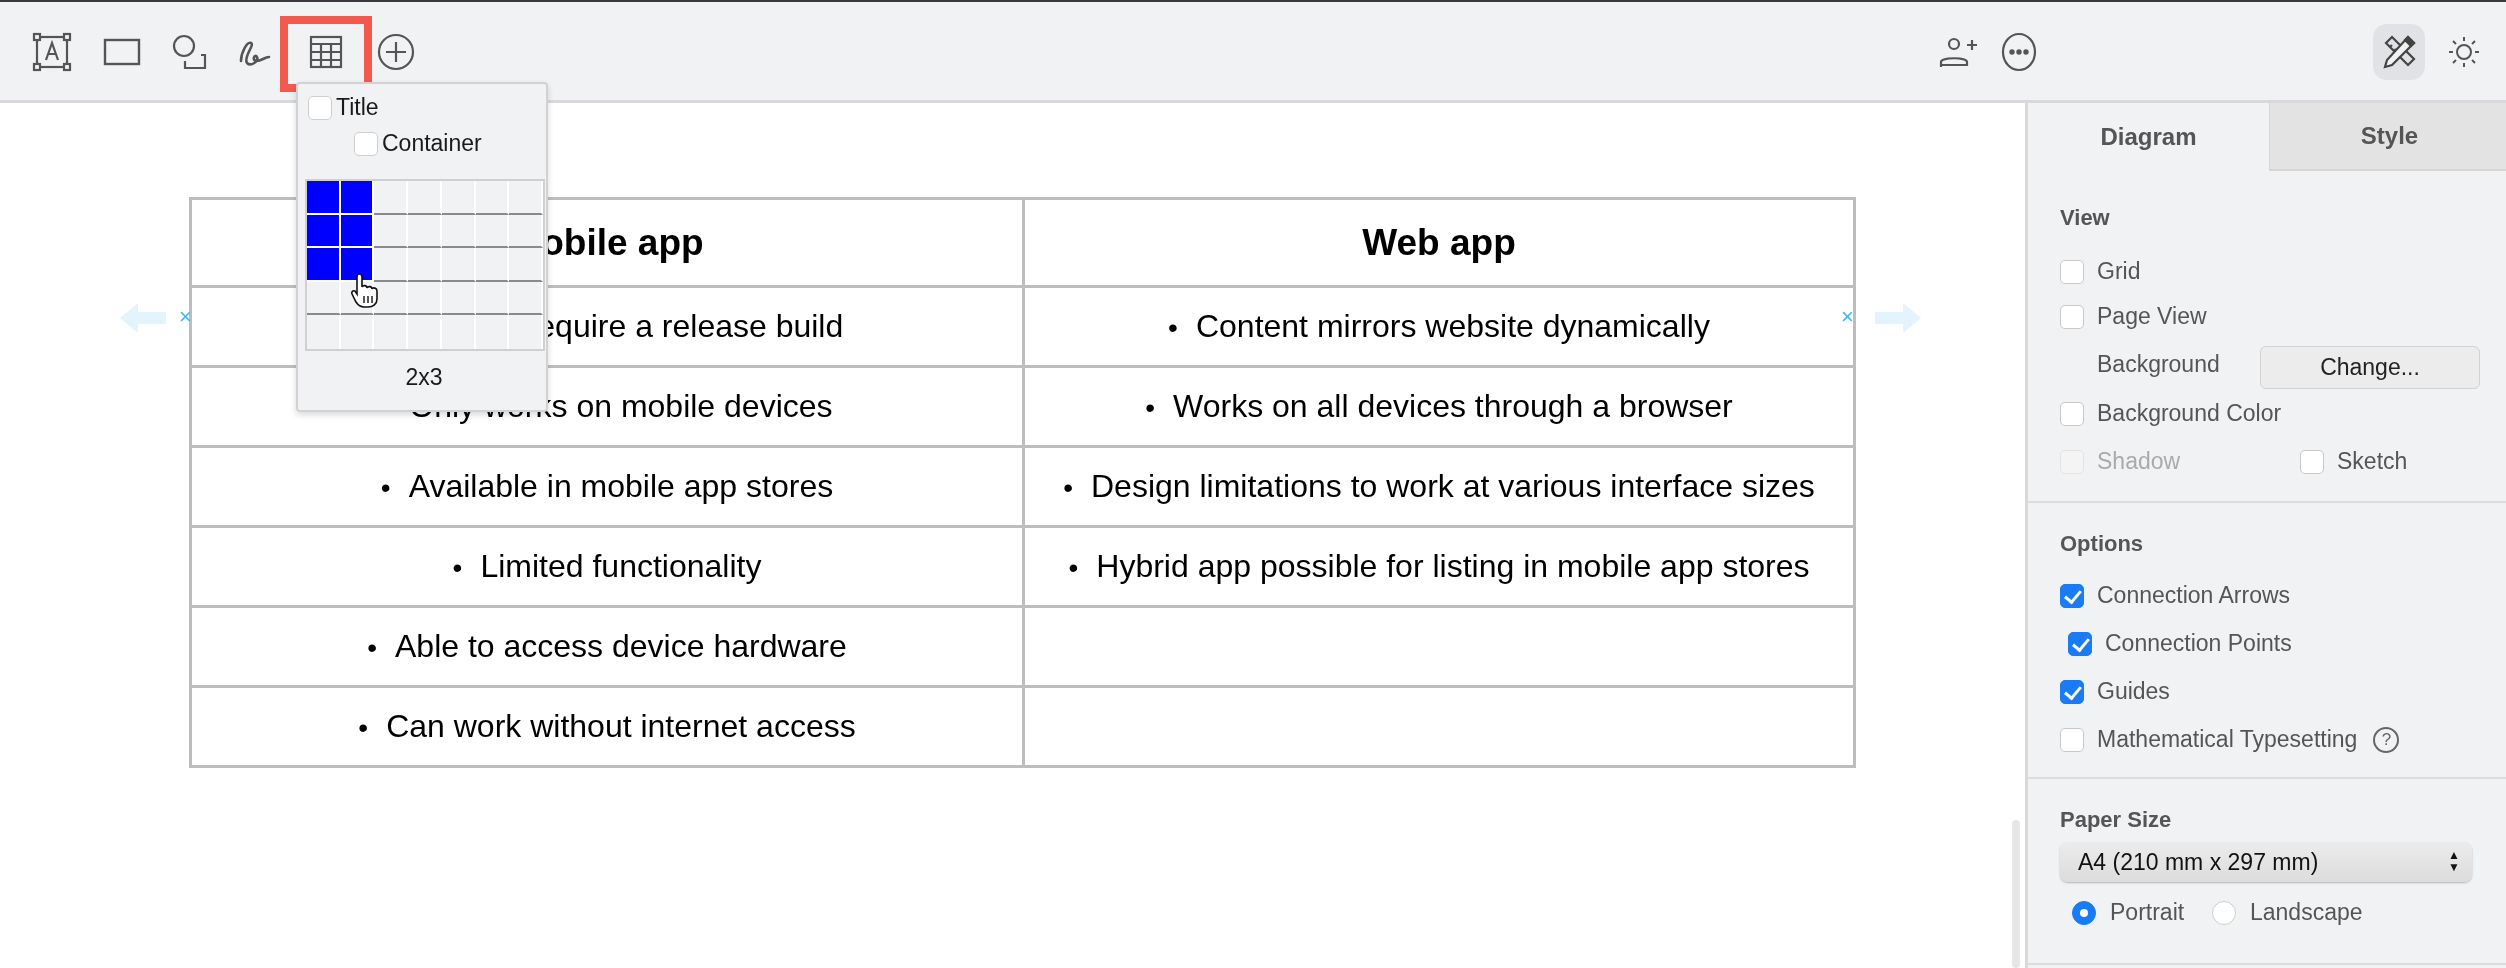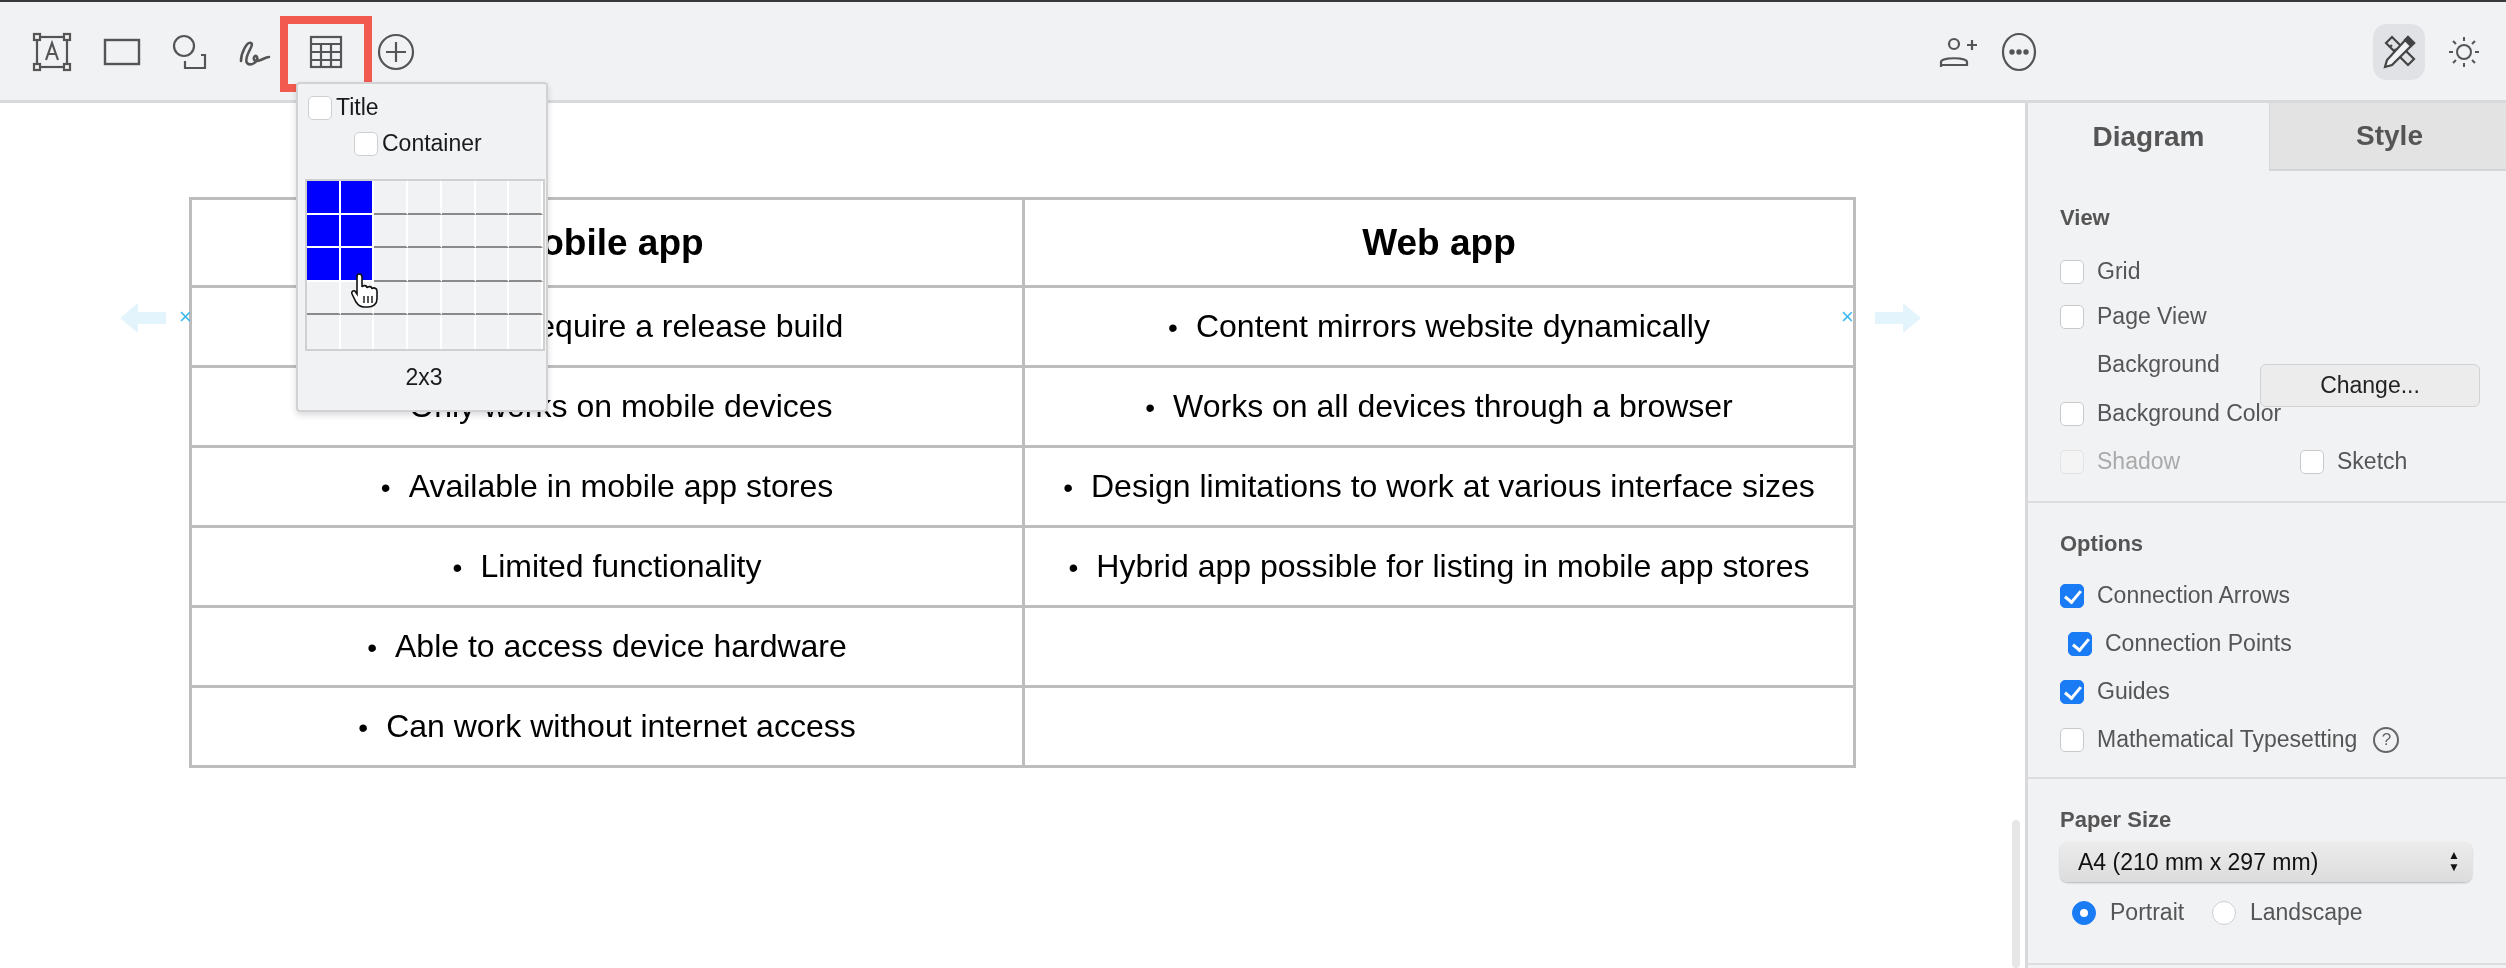--- a/index.html
+++ b/index.html
@@ -27,32 +27,32 @@
   .popup-check { position: absolute; left: 10px; display: flex; align-items: center; font-size: 23px; color: #1a1a1a; }
   .popup-check .box { width: 24px; height: 24px; border: 1px solid #cfcfcf; border-radius: 5px; background: #fff; margin-right: 4px; }
   .grid { position: absolute; left: 7px; top: 95px; width: 240px; height: 172px; border: 2px solid #d0d0d0; display: grid; grid-template-columns: repeat(7, 1fr); grid-template-rows: repeat(5, 1fr); background: #f1f2f4; }
   .gcell { border-right: 2px solid #ffffff; border-bottom: 2px solid #8a8a8a; }
   .gcell.sel { background: #0000ff; border-right-color: #ffffff; border-bottom-color: #ffffff; }
   .gcell.lastrow { border-bottom: none; }
   .popup-size { position: absolute; left: 0; top: 280px; width: 252px; text-align: center; font-size: 23px; color: #1a1a1a; }
   .cursor { position: absolute; left: 350px; top: 272px; width: 30px; height: 36px; }
 
   .panel { position: absolute; left: 2025px; top: 103px; width: 481px; height: 865px; background: #f1f2f4; border-left: 3px solid #d9d9db; }
-  .tab { position: absolute; top: 0; height: 68px; display: flex; align-items: center; justify-content: center; font-weight: bold; font-size: 28px; color: #555; cursor: pointer; }
+  .tab { position: absolute; top: 0; height: 68px; display: flex; align-items: center; justify-content: center; font-weight: bold; font-size: 24px; color: #555; cursor: pointer; }
   .tab-diagram { left: 0; width: 241px; background: #f1f2f4; }
   .tab-style { left: 241px; width: 240px; background: #e3e3e3; border-bottom: 2px solid #d6d6d6; border-left: 1px solid #d6d6d6; }
   .sec-title { position: absolute; left: 32px; font-weight: bold; font-size: 22px; color: #555; }
   .row { position: absolute; display: flex; align-items: center; font-size: 23px; color: #555; }
   .cb { width: 24px; height: 24px; border: 1px solid #c9c9c9; border-radius: 5px; background: #fff; margin-right: 13px; flex-shrink: 0; }
   .cb.disabled { background: #f4f4f4; border-color: #e3e3e3; }
   .cb.checked { background: #1a7cf5; border-color: #1a7cf5; position: relative; }
   .cb.checked::after { content: ""; position: absolute; left: 7px; top: 2px; width: 7px; height: 13px; border: solid #fff; border-width: 0 3px 3px 0; transform: rotate(40deg); }
   .muted { color: #aaa; }
   .divider { position: absolute; left: 0; width: 481px; height: 2px; background: #dcdcdc; }
-  .btn-change { position: absolute; left: 232px; top: 243px; width: 220px; height: 43px; border: 1px solid #d2d2d2; border-radius: 6px; background: #ececec; font-size: 23px; color: #222; display: flex; align-items: center; justify-content: center; cursor: pointer; margin-top: 18px; }
+  .btn-change { position: absolute; left: 232px; top: 243px; width: 220px; height: 43px; border: 1px solid #d2d2d2; border-radius: 6px; background: #ececec; font-size: 23px; color: #222; display: flex; align-items: center; justify-content: center; cursor: pointer; }
   .select { position: absolute; left: 32px; top: 739px; width: 412px; height: 40px; border-radius: 8px; background: linear-gradient(#ececec, #dcdcdc); box-shadow: 0 1px 2px rgba(0,0,0,0.25); display: flex; align-items: center; padding-left: 18px; font-size: 23px; color: #111; cursor: pointer; }
   .select .arrows { position: absolute; right: 12px; top: 7px; font-size: 12px; line-height: 12px; color: #111; }
   .radio { width: 24px; height: 24px; border-radius: 50%; border: 1px solid #cfcfcf; background: #fff; margin-right: 14px; position: relative; }
   .radio.on { background: #1a7cf5; border-color: #1a7cf5; }
   .radio.on::after { content: ""; position: absolute; left: 7px; top: 7px; width: 8px; height: 8px; border-radius: 50%; background: #fff; }
   .help { width: 26px; height: 26px; border: 2px solid #666; border-radius: 50%; display: inline-flex; align-items: center; justify-content: center; font-size: 17px; color: #666; margin-left: 16px; }
 </style>
 </head>
 <body>
 

